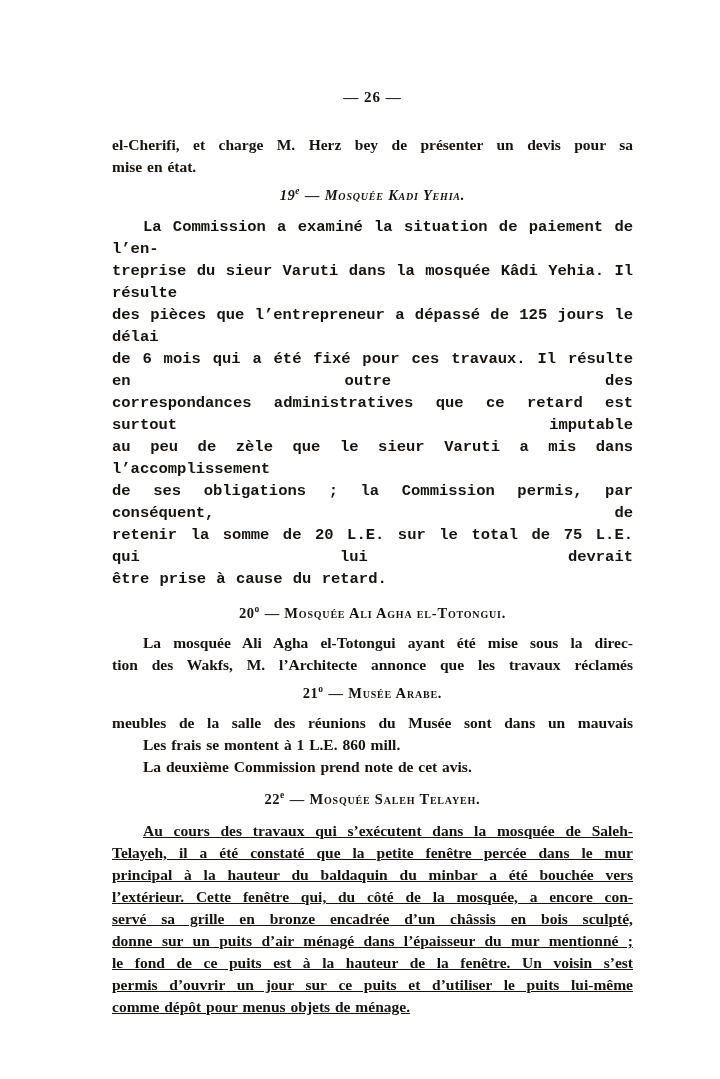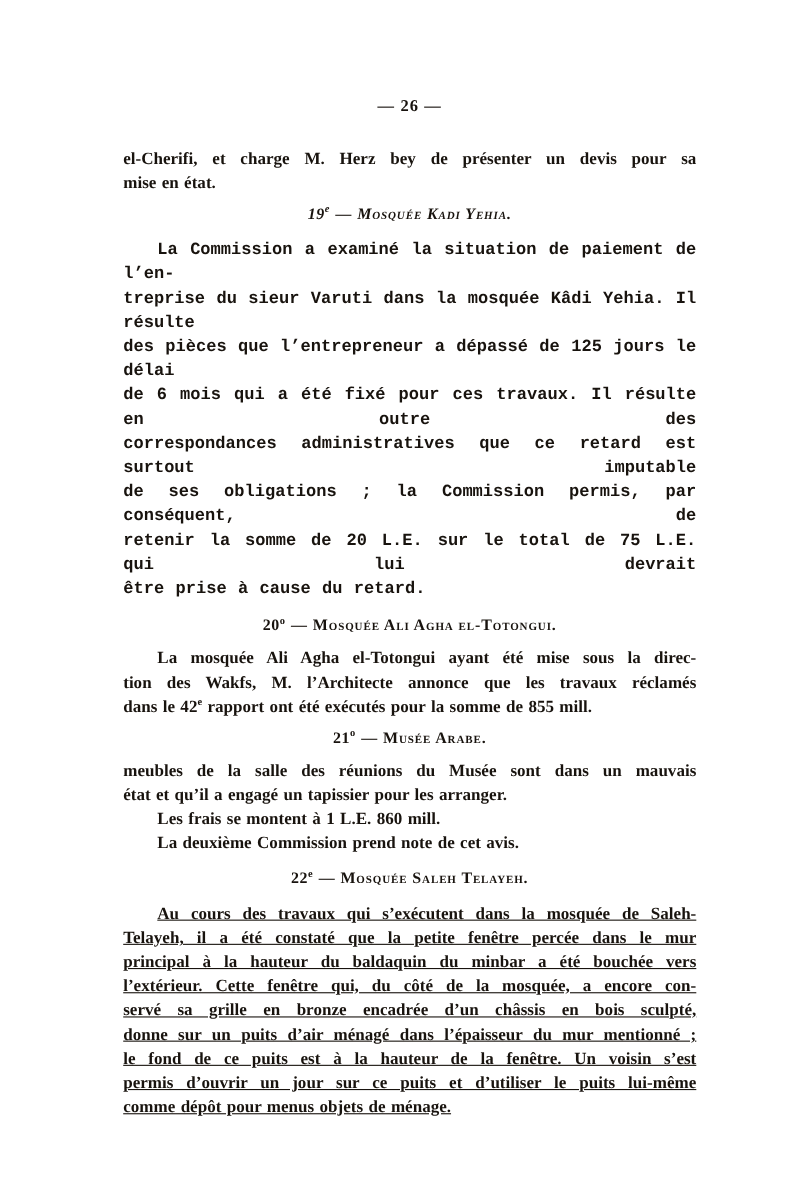--- a/index.html
+++ b/index.html
@@ -68,38 +68,37 @@
     </div>
 
     <div class="heading h19"><span>19</span><sup class="hsup">e</sup><span class="htitle">— Mosquée Kadi Yehia.</span></div>
 
     <div class="para p19">
       <div class="ln j ind">La Commission a examiné la situation de paiement de l’en-</div>
       <div class="ln j">treprise du sieur Varuti dans la mosquée Kâdi Yehia. Il résulte</div>
       <div class="ln j">des pièces que l’entrepreneur a dépassé de 125 jours le délai</div>
       <div class="ln j">de 6 mois qui a été fixé pour ces travaux. Il résulte en outre des</div>
       <div class="ln j">correspondances administratives que ce retard est surtout imputable</div>
+      <div class="ln j">au peu de zèle que le sieur Varuti a mis dans l’accomplissement</div>
       <div class="ln j">de ses obligations ; la Commission permis, par conséquent, de</div>
       <div class="ln j">retenir la somme de 20 L.E. sur le total de 75 L.E. qui lui devrait</div>
       <div class="ln">être prise à cause du retard.</div>
     </div>
 
     <div class="heading h20"><span>20</span><sup class="hsup">o</sup><span class="htitle">— Mosquée Ali Agha el-Totongui.</span></div>
 
     <div class="para p20">
       <div class="ln j ind">La mosquée Ali Agha el-Totongui ayant été mise sous la direc-</div>
       <div class="ln j">tion des Wakfs, M. l’Architecte annonce que les travaux réclamés</div>
-      <div class="ln"><span>dans le 42</span><sup class="tsup">e</sup><span> rapport ont été exécutés pour la somme de 855 mill.</span></div>
     </div>
 
     <div class="heading h21"><span>21</span><sup class="hsup">o</sup><span class="htitle">— Musée Arabe.</span></div>
 
     <div class="para p21a">
       <div class="ln j">meubles de la salle des réunions du Musée sont dans un mauvais</div>
-      <div class="ln">état et qu’il a engagé un tapissier pour les arranger.</div>
     </div>
     <div class="para">
       <div class="ln ind">Les frais se montent à 1 L.E. 860 mill.</div>
     </div>
     <div class="para">
       <div class="ln ind">La deuxième Commission prend note de cet avis.</div>
     </div>
 
     <div class="heading h22"><span>22</span><sup class="hsup">e</sup><span class="htitle">— Mosquée Saleh Telayeh.</span></div>
 

